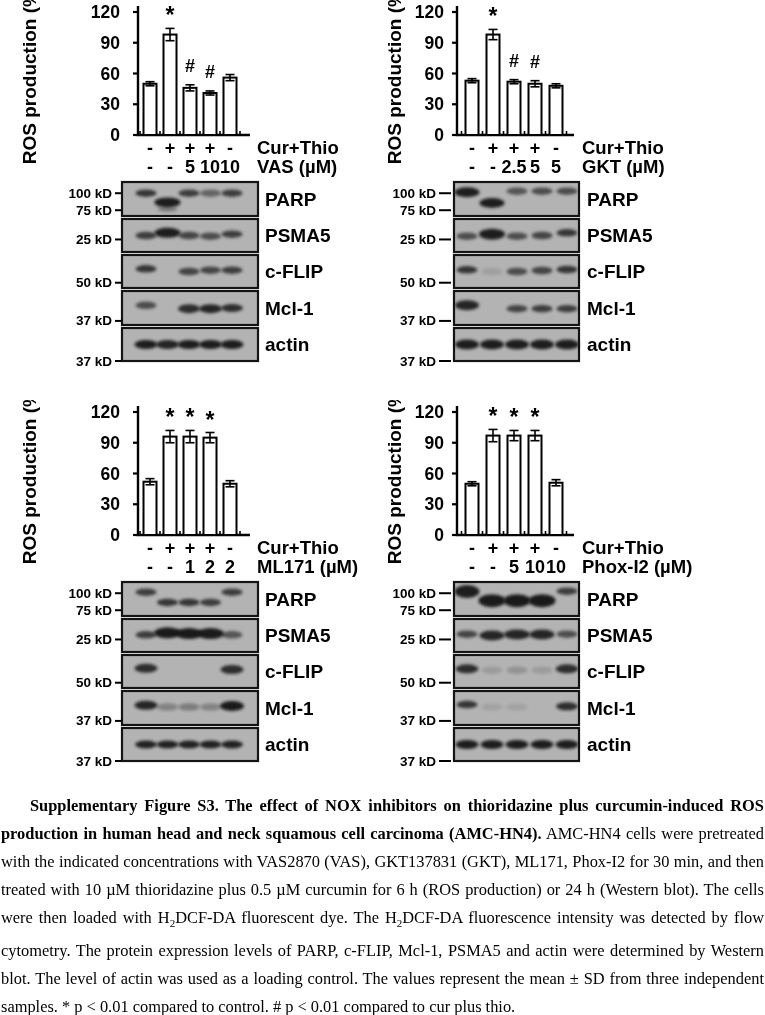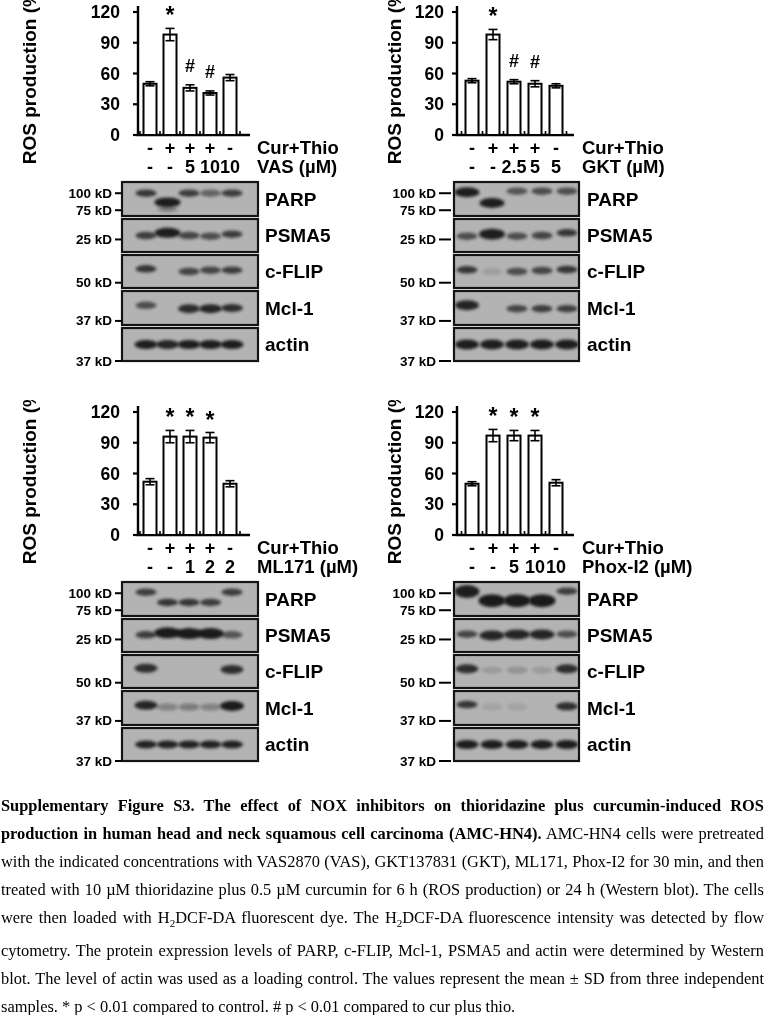--- a/index.html
+++ b/index.html
@@ -9,21 +9,21 @@
   }
   .fig-row{display:flex;}
   .panel{width:382px;height:366px;}
   .panel svg{display:block;}
   .row2{margin-top:34px;}
   .caption{
     font-family:"Liberation Serif",serif;
     font-size:16.4px;line-height:28px;text-align:justify;
     margin:26px 1px 0 1px;color:#000;
   }
-  .cap-bold{font-weight:bold;}
+  .cap-bold{font-weight:bold;margin-left:29px;}
   .caption sub{font-size:11px;}
 </style>
 </head>
 <body>
 
 <div class="figure">
   <div class="fig-row">
     <div class="panel">
         <svg viewBox="0 0 382 366" width="382" height="366">
           <defs>

